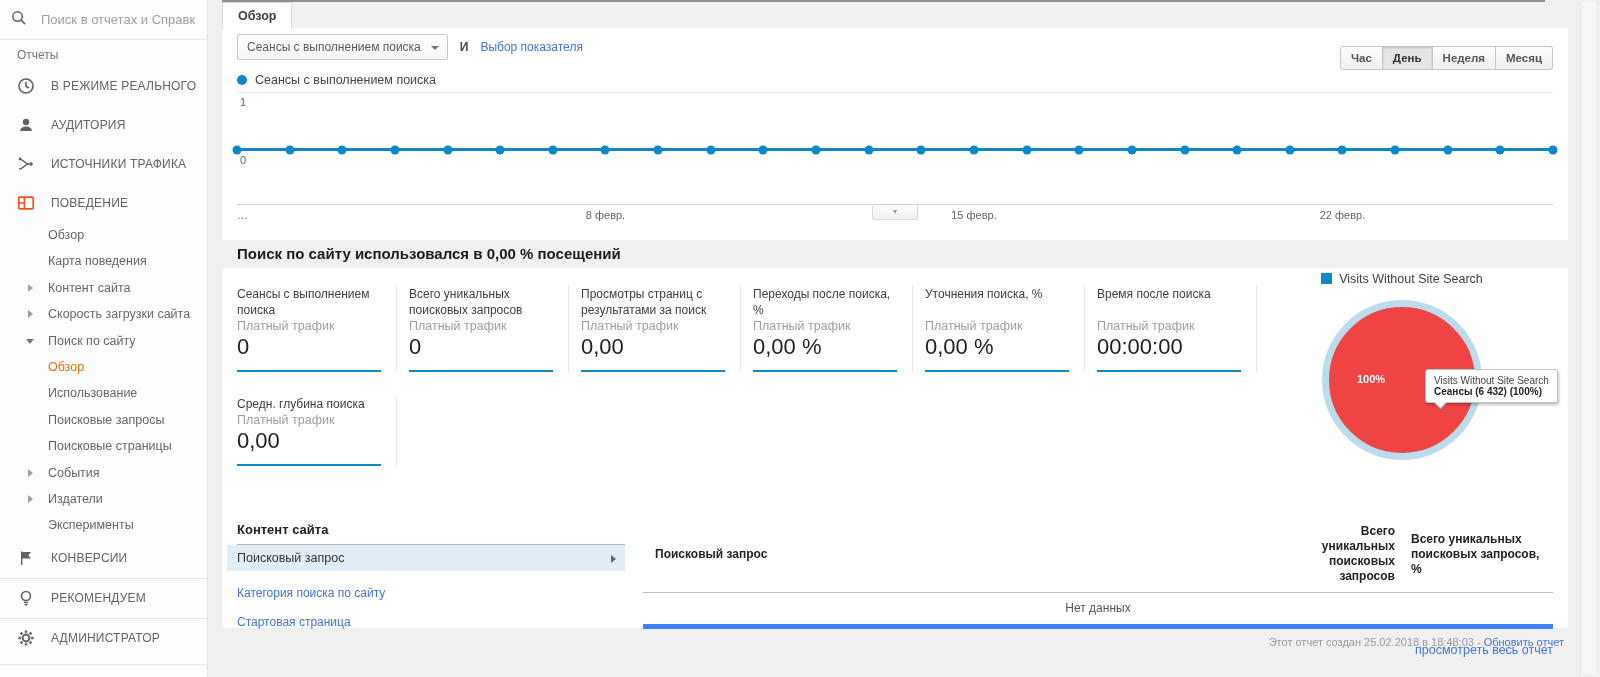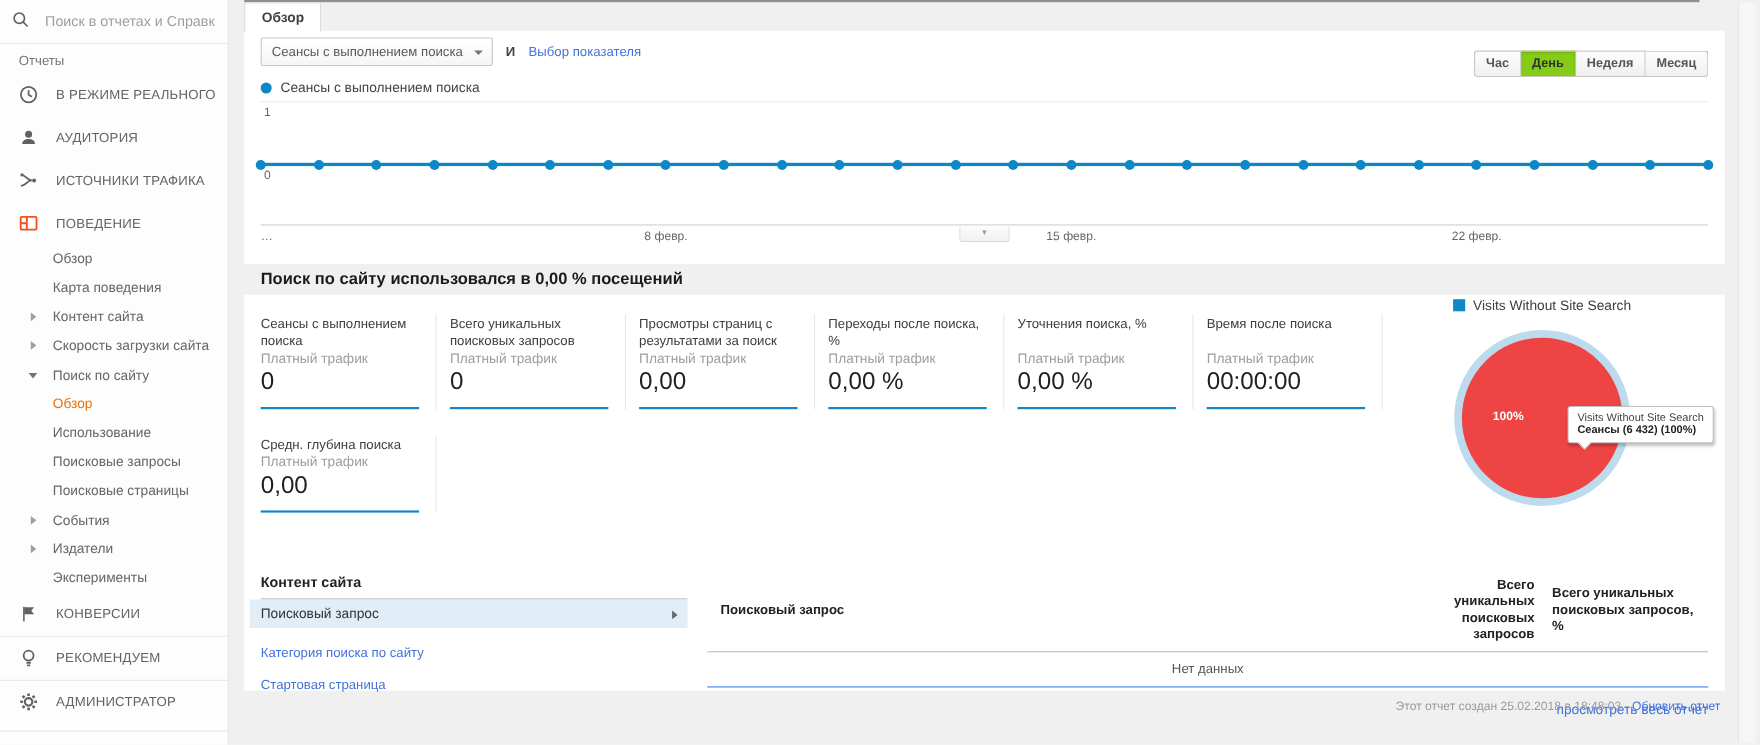--- a/index.html
+++ b/index.html
@@ -43,21 +43,21 @@
   .dd-arrow { position:absolute; right:8px; top:11px; width:0; height:0;
     border-top:4px solid #757575; border-left:4px solid transparent; border-right:4px solid transparent; }
   .and { font-size:12px; font-weight:bold; color:#444; }
   a.link { color:#4272db; text-decoration:none; font-size:12px; cursor:pointer; }
   .granularity { position:absolute; top:18px; right:15px; display:flex; }
   .gbtn { height:24px; padding:0 10px; border:1px solid #c6c6c6; border-left:none;
     background:linear-gradient(#fdfdfd,#f0f0f0); font-size:11.5px; font-weight:bold;
     color:#555; line-height:22px; cursor:pointer; }
   .gbtn:first-child { border-left:1px solid #c6c6c6; border-radius:3px 0 0 3px; }
   .gbtn:last-child { border-radius:0 3px 3px 0; }
-  .gbtn.selected { background:#84cc16; box-shadow:inset 0 1px 2px rgba(0,0,0,.18); color:#333; }
+  .gbtn.selected { background:#e5e5e5; box-shadow:inset 0 1px 2px rgba(0,0,0,.18); color:#333; }
   
   .legend-row { position:absolute; top:45px; left:15px; display:flex; align-items:center; gap:8px; }
   .legend-dot { width:10px; height:10px; border-radius:50%; background:#0d87c6; }
   .legend-row span { font-size:12.5px; color:#444; }
   
   .chart { position:absolute; top:64px; left:15px; right:15px; height:150px; }
   .plot { position:absolute; left:0; right:0; top:0; height:113px;
     border-top:1px solid #ededed; border-bottom:1px solid #cfcfcf; }
   .ytick { position:absolute; font-size:11px; color:#666; left:3px; }
   .ytick.y1 { top:3px; } .ytick.y0 { top:61px; }
@@ -108,21 +108,21 @@
   .dim-selected .arr { position:absolute; right:9px; top:10px; width:0; height:0;
     border-left:5px solid #666; border-top:4px solid transparent; border-bottom:4px solid transparent; }
   .dim-option { display:block; margin-top:15px; font-size:12.5px; }
   .report-table { flex:1; }
   .thead { display:flex; align-items:center; border-bottom:1px solid #bdbdbd;
     padding:6px 0 8px; min-height:70px; }
   .th1 { flex:1; font-size:12px; font-weight:bold; color:#222; padding-left:12px; }
   .th2 { width:92px; text-align:right; font-size:12px; font-weight:bold; color:#222; line-height:15px; }
   .th3 { width:142px; margin-left:16px; text-align:left; font-size:12px; font-weight:bold;
     color:#222; line-height:15px; }
-  .empty-row { text-align:center; padding:8px 0 9px; border-bottom:1px solid #3b82f6;
+  .empty-row { text-align:center; padding:8px 0 9px; border-bottom:5px solid #3b82f6;
     font-size:12px; color:#555; }
   .view-report { text-align:right; margin-top:11px; }
   .view-report a { font-size:12.5px; }
   
   .footer-note { position:absolute; right:36px; top:636px; font-size:11px; color:#9a9a9a; }
   .footer-note a { font-size:11px; }
   
   .scroll-gutter { position:absolute; right:4px; top:2px; bottom:2px; width:16px;
     background:#f6f6f6; border-left:1px solid #e6e6e6; }
 </style>

